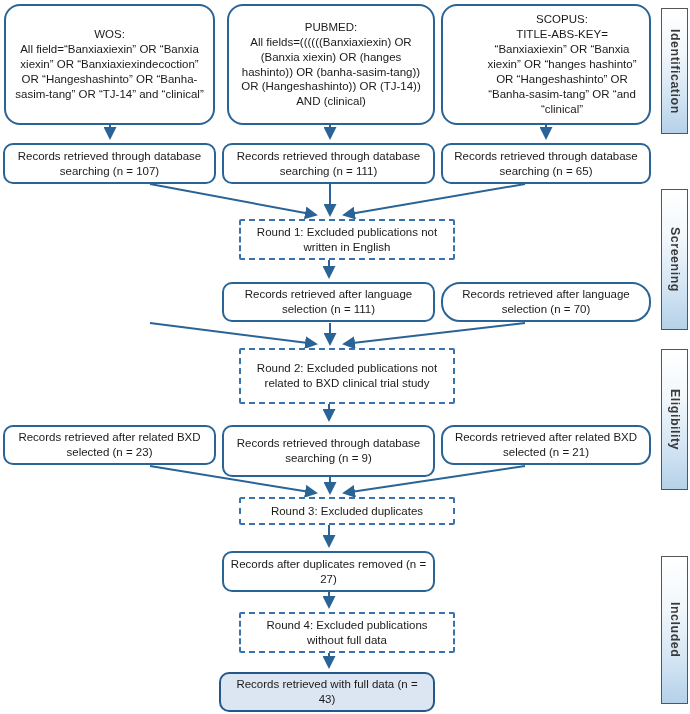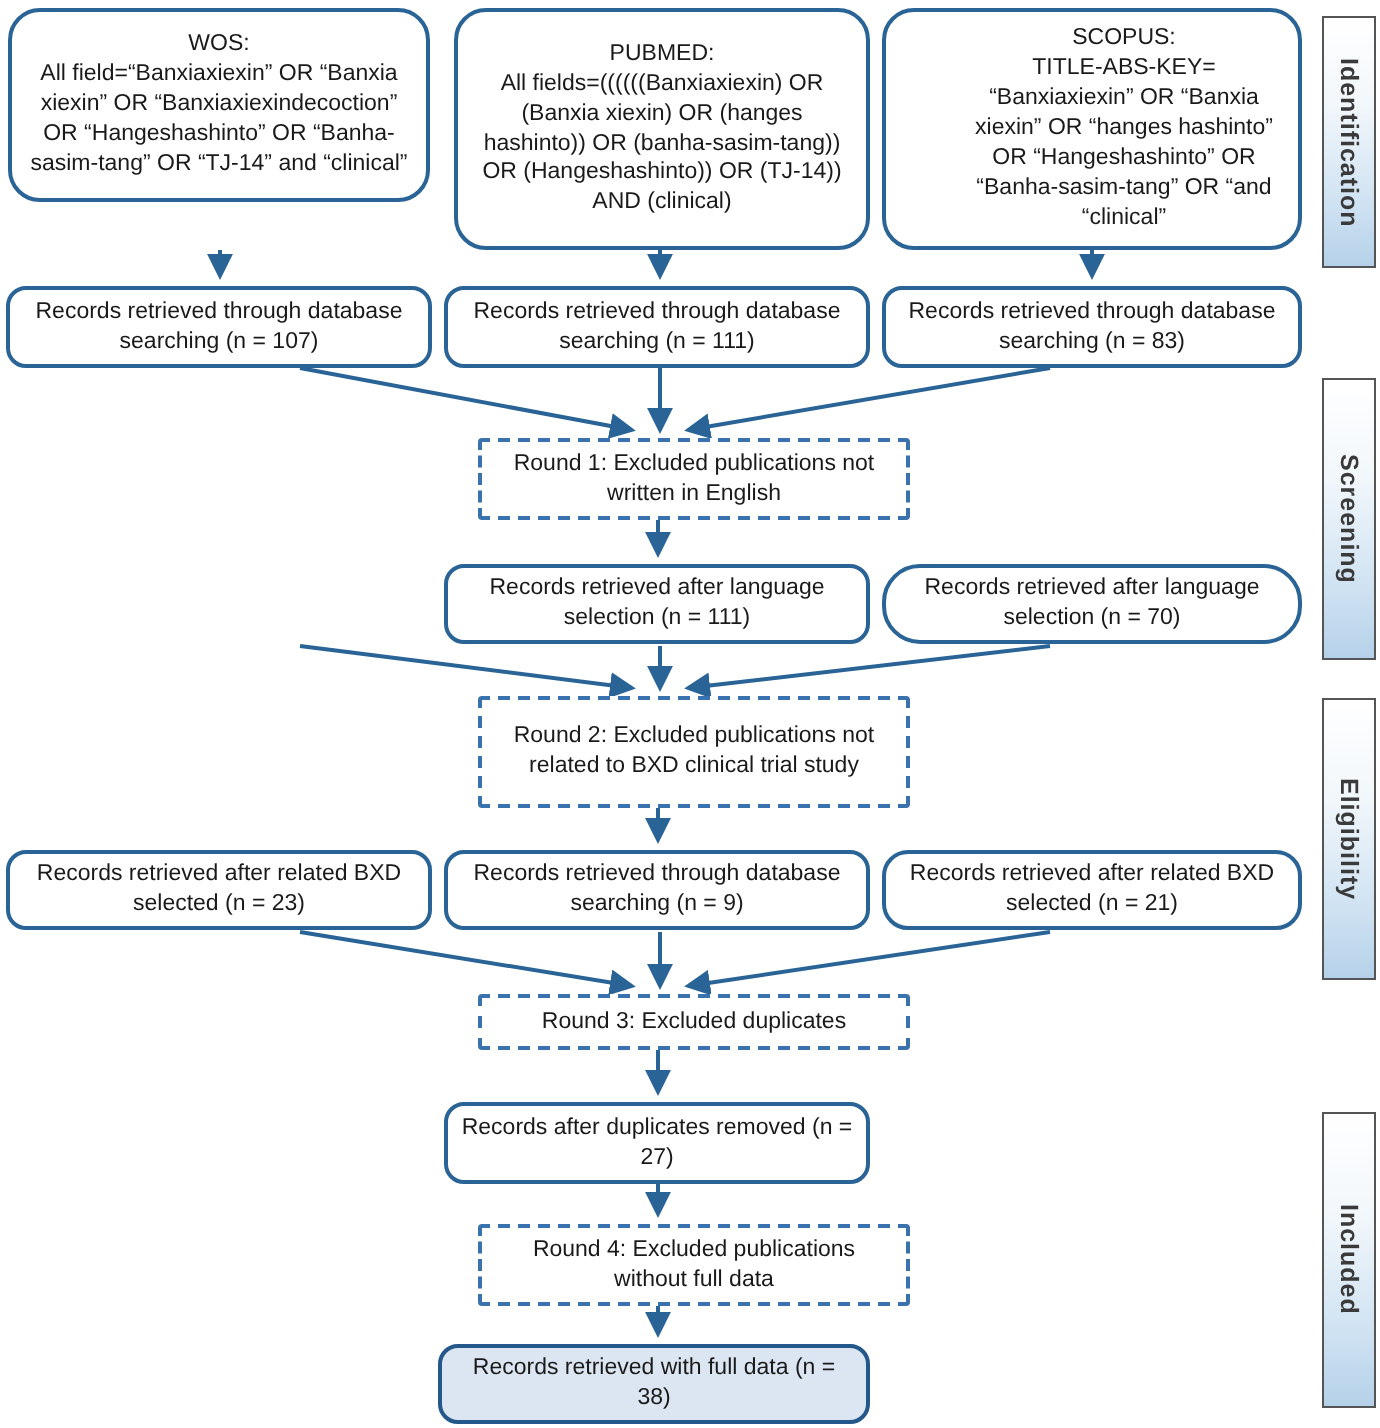--- a/index.html
+++ b/index.html
@@ -61,54 +61,54 @@
       <line x1="150" y1="466" x2="316" y2="493" marker-end="url(#ah)"></line>
       <line x1="330" y1="466" x2="330" y2="493" marker-end="url(#ah)"></line>
       <line x1="525" y1="466" x2="344" y2="493" marker-end="url(#ah)"></line>
       <line x1="329" y1="525" x2="329" y2="546" marker-end="url(#ah)"></line>
 
       <line x1="329" y1="592" x2="329" y2="607" marker-end="url(#ah)"></line>
       <line x1="329" y1="653" x2="329" y2="667" marker-end="url(#ah)"></line>
     </g>
   </svg>
 
-  <div class="box src" style="left:4px;top:4px;width:211px;height:97px;">
+  <div class="box src" style="left:4px;top:4px;width:211px;height:121px;">
     <div class="src-title">WOS:</div>
     <div>All field=“Banxiaxiexin” OR “Banxia xiexin” OR “Banxiaxiexindecoction” OR “Hangeshashinto” OR “Banha-sasim-tang”  OR “TJ-14” and “clinical”</div>
   </div>
   <div class="box src" style="left:227px;top:4px;width:208px;height:121px;">
     <div class="src-title">PUBMED:</div>
     <div>All fields=((((((Banxiaxiexin) OR (Banxia xiexin) OR (hanges hashinto)) OR (banha-sasim-tang)) OR (Hangeshashinto)) OR (TJ-14)) AND (clinical)</div>
   </div>
   <div class="box src" style="left:441px;top:4px;width:210px;height:121px;padding-left:38px;">
     <div class="src-title">SCOPUS:</div>
     <div>TITLE-ABS-KEY= “Banxiaxiexin” OR “Banxia xiexin” OR “hanges hashinto” OR “Hangeshashinto” OR “Banha-sasim-tang”  OR “and “clinical”</div>
   </div>
 
   <div class="box small" style="left:3px;top:143px;width:213px;height:41px;">Records retrieved through database searching (n = 107)</div>
   <div class="box small" style="left:222px;top:143px;width:213px;height:41px;">Records retrieved through database searching (n = 111)</div>
-  <div class="box small" style="left:441px;top:143px;width:210px;height:41px;">Records retrieved through database searching (n = 83)</div>
+  <div class="box small" style="left:441px;top:143px;width:210px;height:41px;">Records retrieved through database searching (n = 65)</div>
 
   <div class="box dashed" style="left:219px;top:219px;width:216px;height:41px;">Round 1: Excluded publications not written in English</div>
 
   <div class="box small" style="left:222px;top:282px;width:213px;height:40px;">Records retrieved after language selection (n = 111)</div>
   <div class="box small" style="left:441px;top:282px;width:210px;height:40px;border-radius:19px;">Records retrieved after language selection (n = 70)</div>
 
   <div class="box dashed" style="left:219px;top:348px;width:216px;height:56px;">Round 2: Excluded publications not related to BXD clinical trial study</div>
 
   <div class="box small" style="left:3px;top:425px;width:213px;height:40px;">Records retrieved after related BXD selected (n = 23)</div>
-  <div class="box small" style="left:222px;top:425px;width:213px;height:40px;">Records retrieved through database searching (n = 9)</div>
+  <div class="box small" style="left:222px;top:425px;width:213px;height:52px;">Records retrieved through database searching (n = 9)</div>
   <div class="box small" style="left:441px;top:425px;width:210px;height:40px;border-radius:13px;">Records retrieved after related BXD selected (n = 21)</div>
 
   <div class="box dashed" style="left:219px;top:497px;width:216px;height:28px;">Round 3: Excluded duplicates</div>
 
   <div class="box small" style="left:222px;top:551px;width:213px;height:41px;">Records after duplicates removed (n = 27)</div>
 
   <div class="box dashed" style="left:219px;top:612px;width:216px;height:41px;">Round 4: Excluded publications without full data</div>
 
-  <div class="box small final" style="left:219px;top:672px;width:216px;height:40px;">Records retrieved with full data (n = 38)</div>
+  <div class="box small final" style="left:219px;top:672px;width:216px;height:40px;">Records retrieved with full data (n = 43)</div>
 
   <div class="stage" style="top:8px;height:126px;">Identification</div>
   <div class="stage" style="top:189px;height:141px;">Screening</div>
   <div class="stage" style="top:349px;height:141px;">Eligibility</div>
   <div class="stage" style="top:556px;height:148px;">Included</div>
 
 </div>
 
 </body></html>

